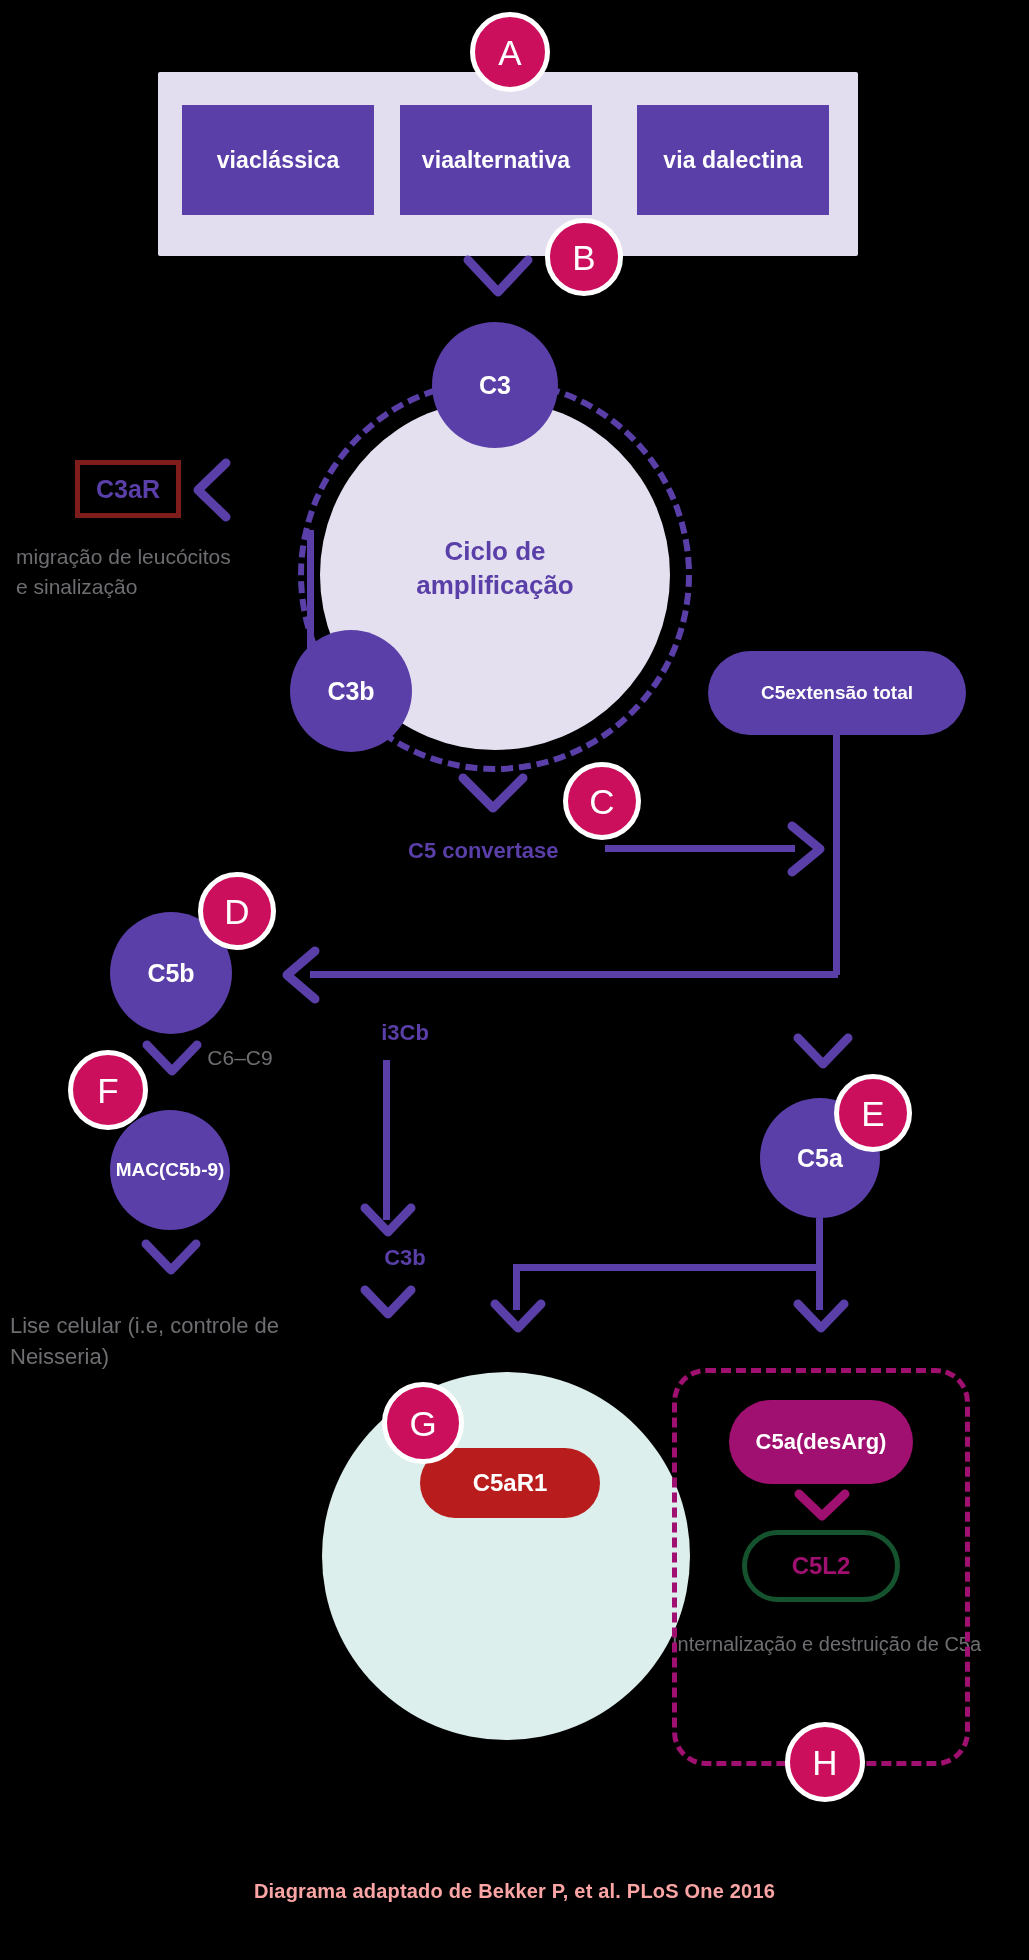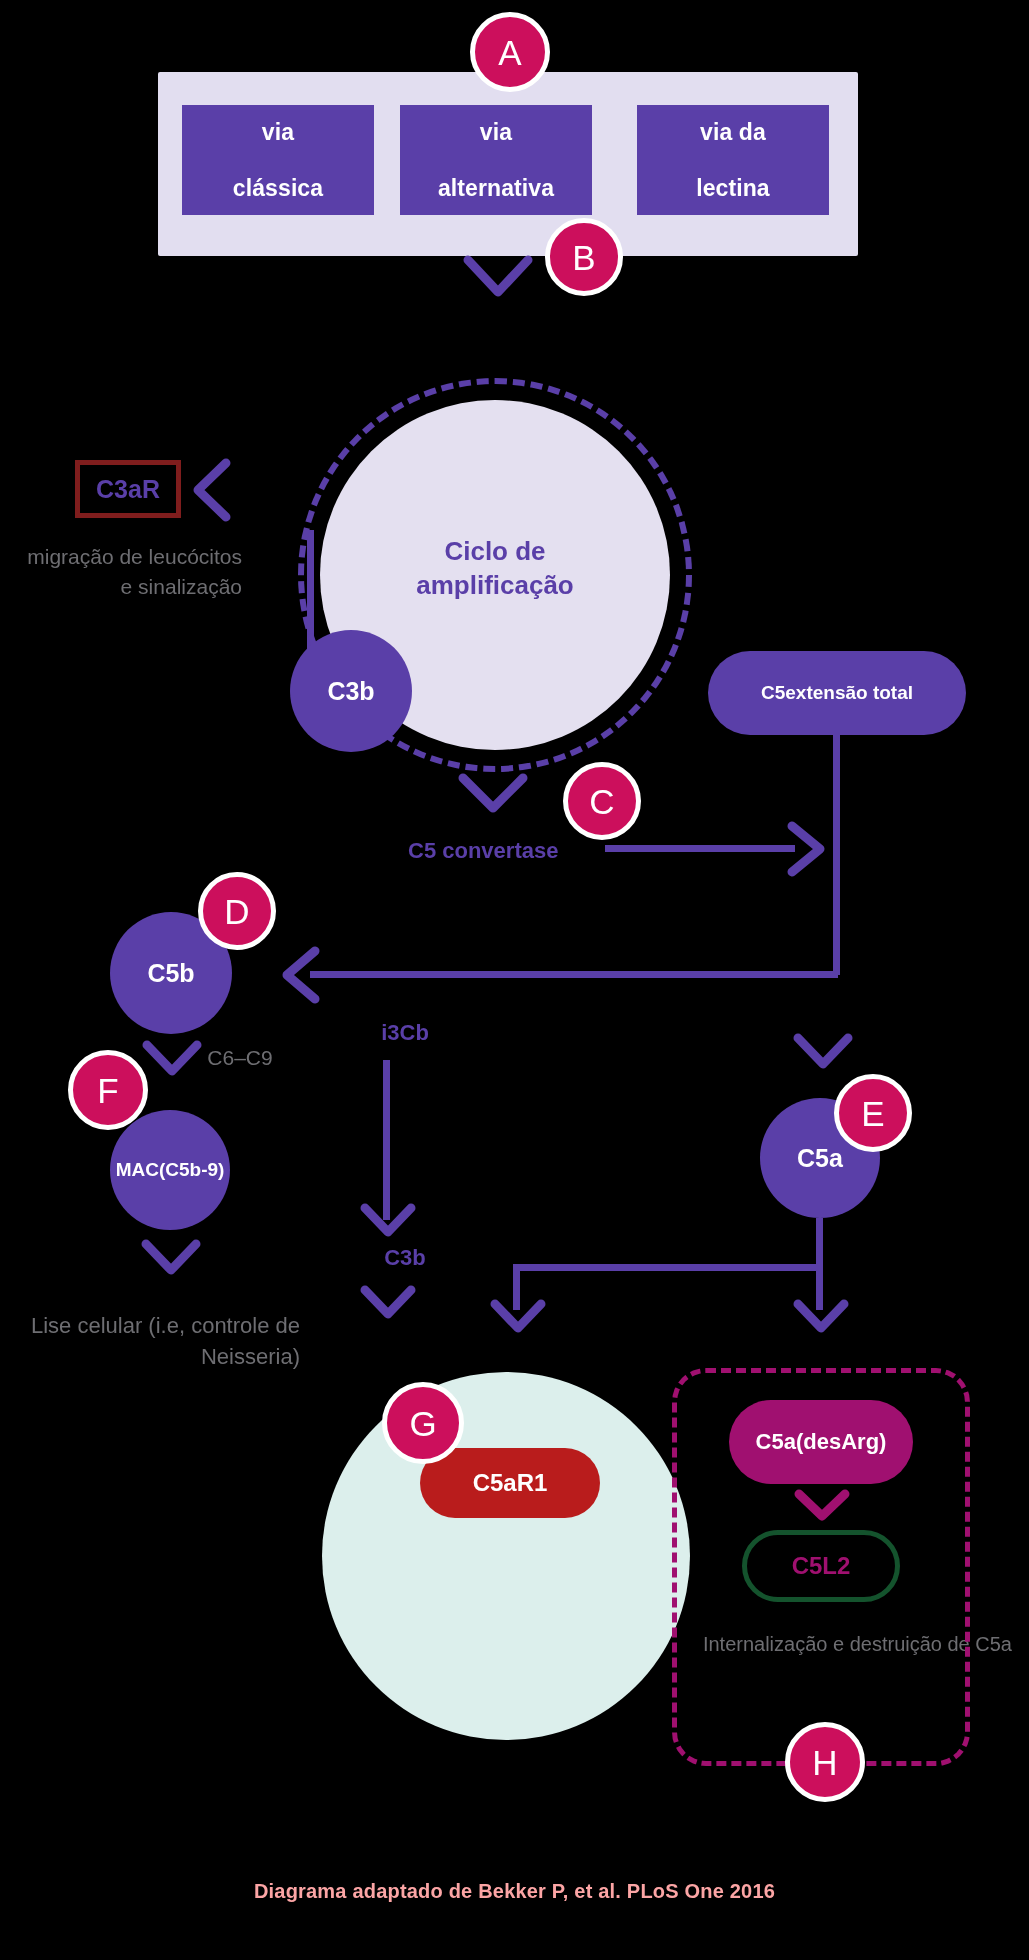--- a/index.html
+++ b/index.html
@@ -14,21 +14,20 @@
   
   #pathway-band{
     left:158px;top:72px;width:700px;height:184px;
     background:#e2def0;border-radius:2px;
   }
   .pathway-box{
     position:absolute;top:105px;width:192px;height:110px;
     background:#5a3fa8;display:flex;align-items:center;justify-content:center;
     color:#ffffff;font-weight:bold;font-size:23px;line-height:1.22;text-align:center;
     letter-spacing:.1px;
-    flex-direction:column;
   }
   #pathway-classica{left:182px;}
   #pathway-alternativa{left:400px;}
   #pathway-lectina{left:637px;}
 
   
   .badge{
     position:absolute;border-radius:50%;background:#cc0f5c;
     border:5px solid #ffffff;box-sizing:border-box;
     display:flex;align-items:center;justify-content:center;
@@ -80,21 +79,21 @@
 
   
   #box-c3ar{
     left:75px;top:460px;width:106px;height:58px;
     border:5px solid #7f1d1d;box-sizing:border-box;
     display:flex;align-items:center;justify-content:center;
     color:#5a3fa8;font-weight:bold;font-size:25px;z-index:20;
   }
 
   
-  .caption{position:absolute;color:#6e6e72;font-size:21px;line-height:1.42;text-align:right;}
+  .caption{position:absolute;color:#6e6e72;font-size:21px;line-height:1.42;text-align:left;}
   #cap-c3ar{left:16px;top:542px;width:226px;}
   #cap-lise{left:10px;top:1310px;width:290px;font-size:22px;}
   #cap-c6c9{left:180px;top:1046px;width:120px;color:#6e6e72;font-size:21px;text-align:center;}
   #cap-internal{left:672px;top:1630px;width:340px;font-size:20px;}
   #footer-credit{
     left:0;top:1880px;width:1029px;text-align:center;
     color:#fca5a5;font-size:20px;font-weight:bold;letter-spacing:.2px;
   }
 
   
@@ -168,20 +167,23 @@
     <polyline points="8,8 38,40 68,8" fill="none" stroke="#5a3fa8" stroke-width="9" stroke-linecap="round" stroke-linejoin="round"></polyline>
   </svg>
 
   <div class="abs" id="cycle-dash"></div>
   <div class="abs" id="cycle-fill"></div>
   <div class="abs" id="cycle-label">
     <span>Ciclo de</span><br>
     <span>amplificação</span>
   </div>
 
+  <div class="node-circle" id="node-c3">
+    <span>C3</span>
+  </div>
 
 
   <div class="node-circle" id="node-c3b">
     <span>C3b</span>
   </div>
 
   <div class="line abs" style="left:307px;top:530px;width:7px;height:120px;z-index:11;"></div>
 
   <div class="abs" id="box-c3ar">
     <span>C3aR</span>

